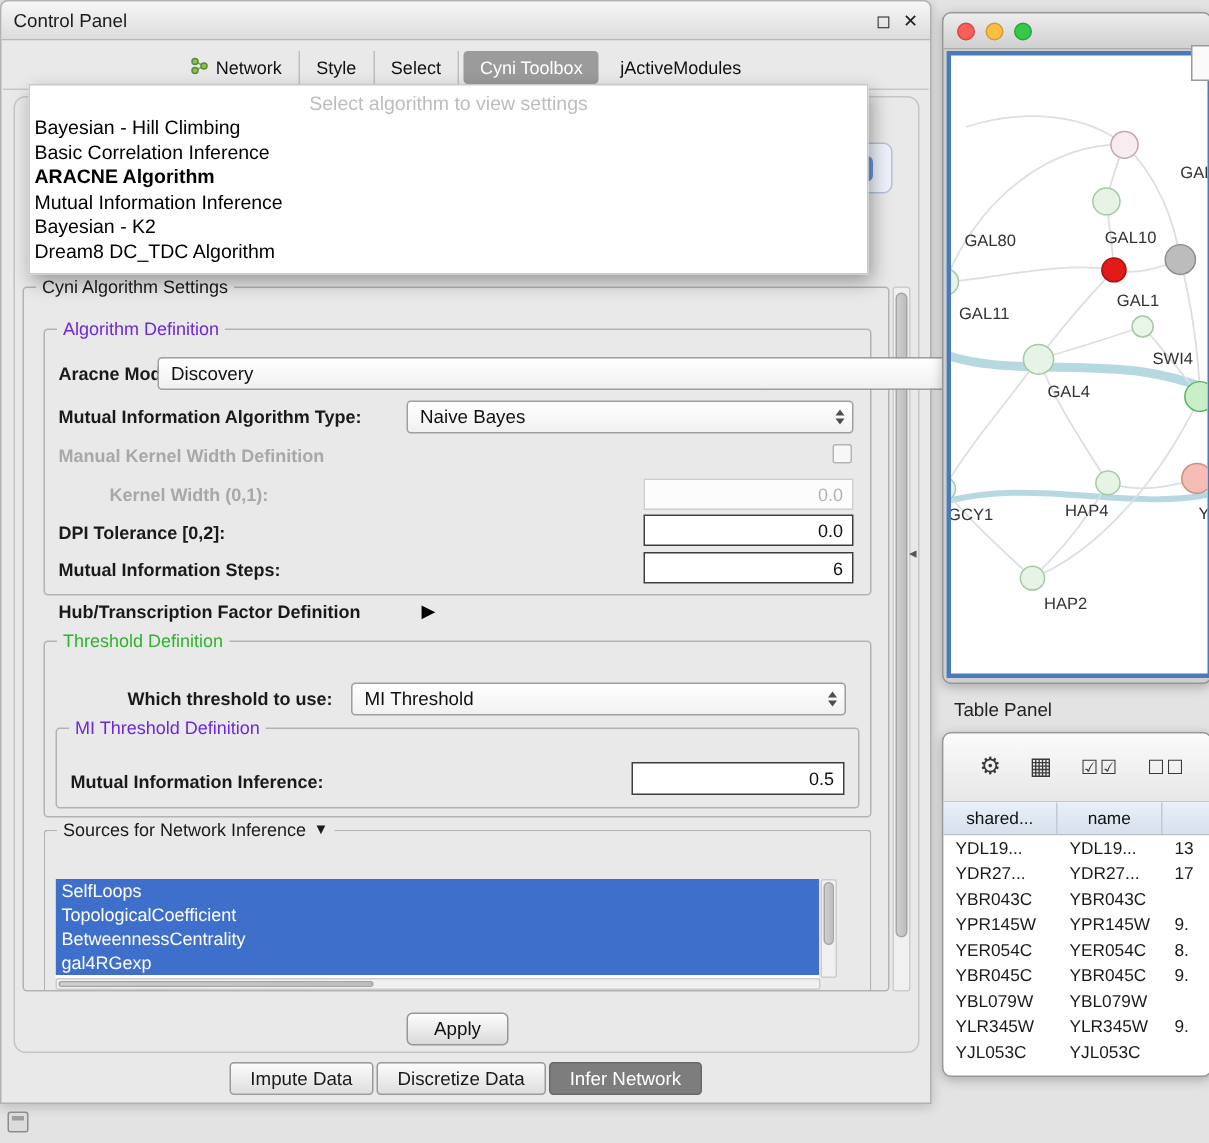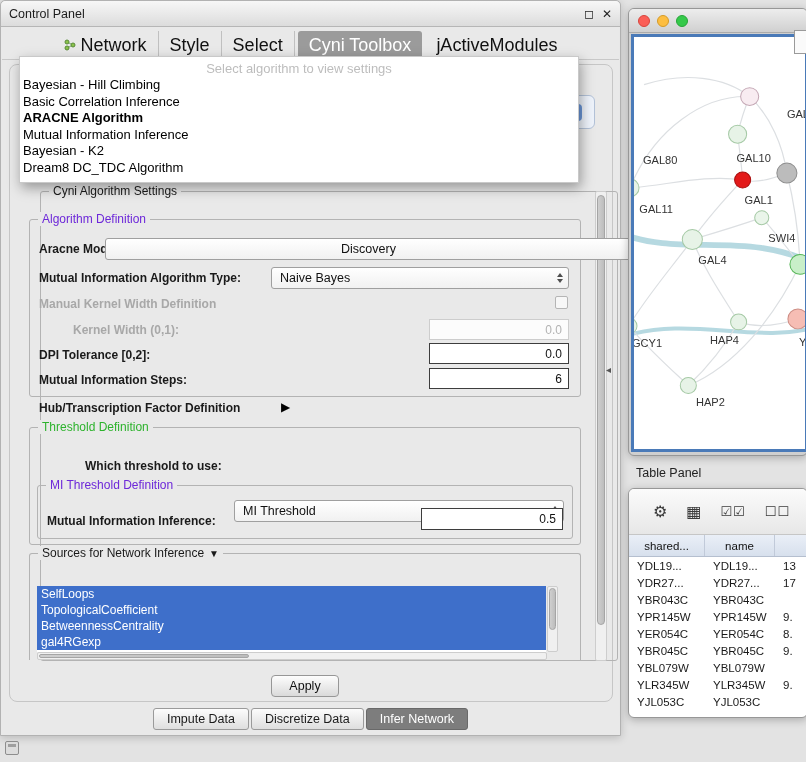--- a/index.html
+++ b/index.html
@@ -24,22 +24,22 @@
     display:flex; align-items:center; padding:0 8px;
   }
   #cp-title { font-size:12.5px; color:#1c1c1c; }
   .tb-icons { margin-left:auto; display:flex; gap:8px; align-items:center; }
   .tb-icon { font-size:12px; color:#222; cursor:default; line-height:1; }
   #cp-tabbar {
     left:0; top:30px; right:0; height:28px;
     display:flex; justify-content:center; align-items:center;
   }
   .cp-tab {
-    display:flex; align-items:center; gap:5px;
-    padding:4px 11px; font-size:18px; color:#111;
+    display:flex; align-items:flex-start; gap:5px;
+    padding:4px 11px; font-size:12px; color:#111;
     border-right:1px solid #c0c0c0;
   }
   .cp-tab:last-child { border-right:none; }
   .cp-tab.selected {
     background:#9b9b9b; color:#fff; border-radius:3px;
     border-right:none; margin:0 3px;
   }
   #cp-tabline { left:1px; right:1px; top:58px; border-top:1px solid #c8c8c8; }
   #cp-content-panel {
     left:8px; top:63px; width:604px; height:638px;
@@ -230,33 +230,33 @@
   <div class="abs" id="algo-popup">
     <div class="popup-placeholder">Select algorithm to view settings</div>
     <div class="popup-item">Bayesian - Hill Climbing</div>
     <div class="popup-item">Basic Correlation Inference</div>
     <div class="popup-item bold">ARACNE Algorithm</div>
     <div class="popup-item">Mutual Information Inference</div>
     <div class="popup-item">Bayesian - K2</div>
     <div class="popup-item">Dream8 DC_TDC Algorithm</div>
   </div>
 
-  <div class="groupbox" style="left:14px; top:190px; width:578px; height:470px;margin-left:25px;">
+  <div class="groupbox" style="left:14px; top:190px; width:578px; height:470px;">
     <span class="group-title">Cyni Algorithm Settings</span>
   </div>
   <div class="scroll-track" style="left:594px; top:190px; width:12px; height:470px;">
     <div class="scroll-thumb" style="left:1px; top:3px; width:8px; height:430px;"></div>
   </div>
 
   <div class="groupbox" style="left:28px; top:218px; width:552px; height:178px;">
     <span class="group-title gt-blue">Algorithm Definition</span>
   </div>
 
   <span class="lbl" style="left:38px; top:241px;">Aracne Mode:</span>
-  <div class="combo" style="left:104px; top:237px; width:541px;justify-content:center;">
+  <div class="combo" style="left:104px; top:237px; width:541px;">
     <span>Discovery</span>
     <span class="arrows">
         <span class="tri-up"></span>
         <span class="tri-dn"></span>
       </span>
   </div>
 
   <span class="lbl" style="left:38px; top:270px;">Mutual Information Algorithm Type:</span>
   <div class="combo" style="left:270px; top:266px; width:298px;">
     <span>Naive Bayes</span>
@@ -279,21 +279,21 @@
   <input class="field" style="left: 428px; top: 367px; width: 140px;" readonly="" value="6">
 
   <span class="lbl" style="left:38px; top:400px;">Hub/Transcription Factor Definition</span>
   <span class="abs" style="left:280px; top:399px; font-size:12px; color:#000;">▶</span>
 
   <div class="groupbox" style="left:28px; top:426px; width:552px; height:118px;">
     <span class="group-title gt-green">Threshold Definition</span>
   </div>
 
   <span class="lbl" style="left:84px; top:458px;">Which threshold to use:</span>
-  <div class="combo" style="left:233px; top:454px; width:330px;margin-top:45px;">
+  <div class="combo" style="left:233px; top:454px; width:330px;">
     <span>MI Threshold</span>
     <span class="arrows">
         <span class="tri-up"></span>
         <span class="tri-dn"></span>
       </span>
   </div>
 
   <div class="groupbox" style="left:36px; top:484px; width:536px; height:54px;">
     <span class="group-title gt-blue">MI Threshold Definition</span>
   </div>

